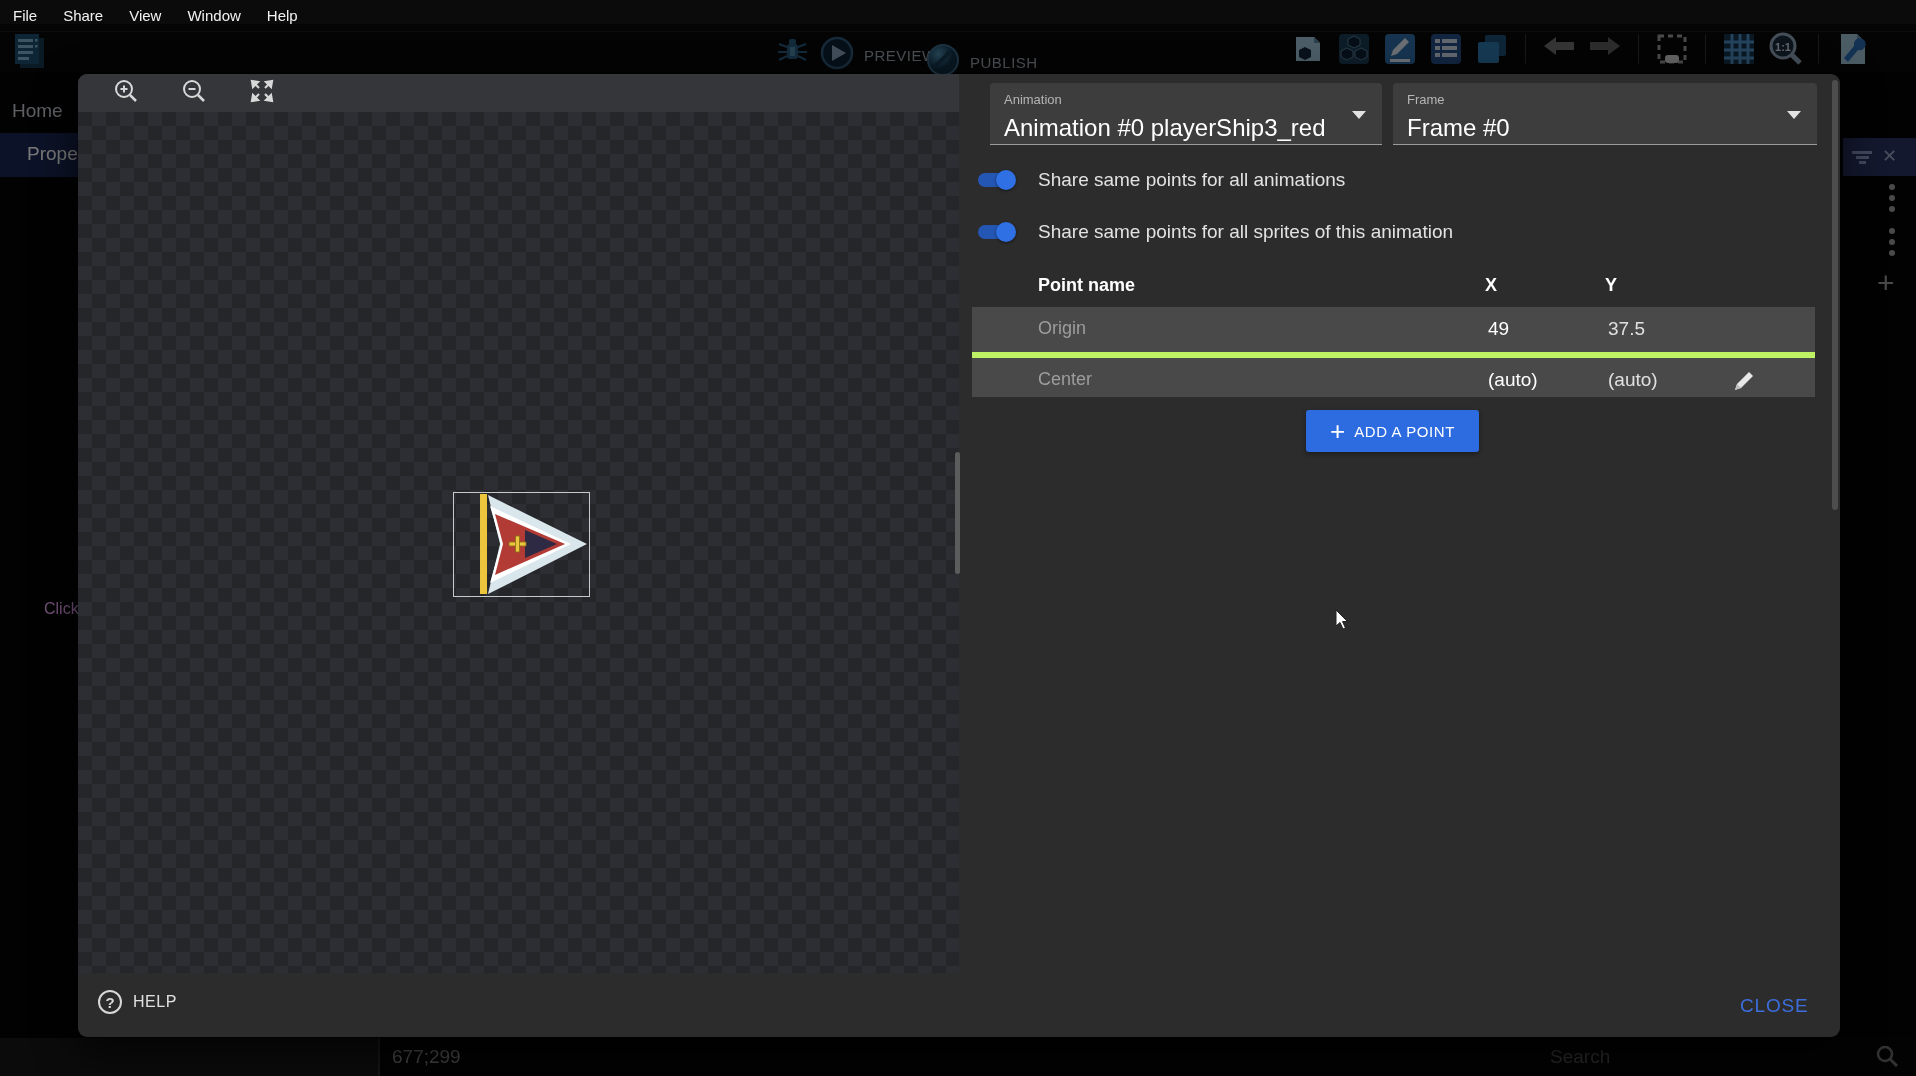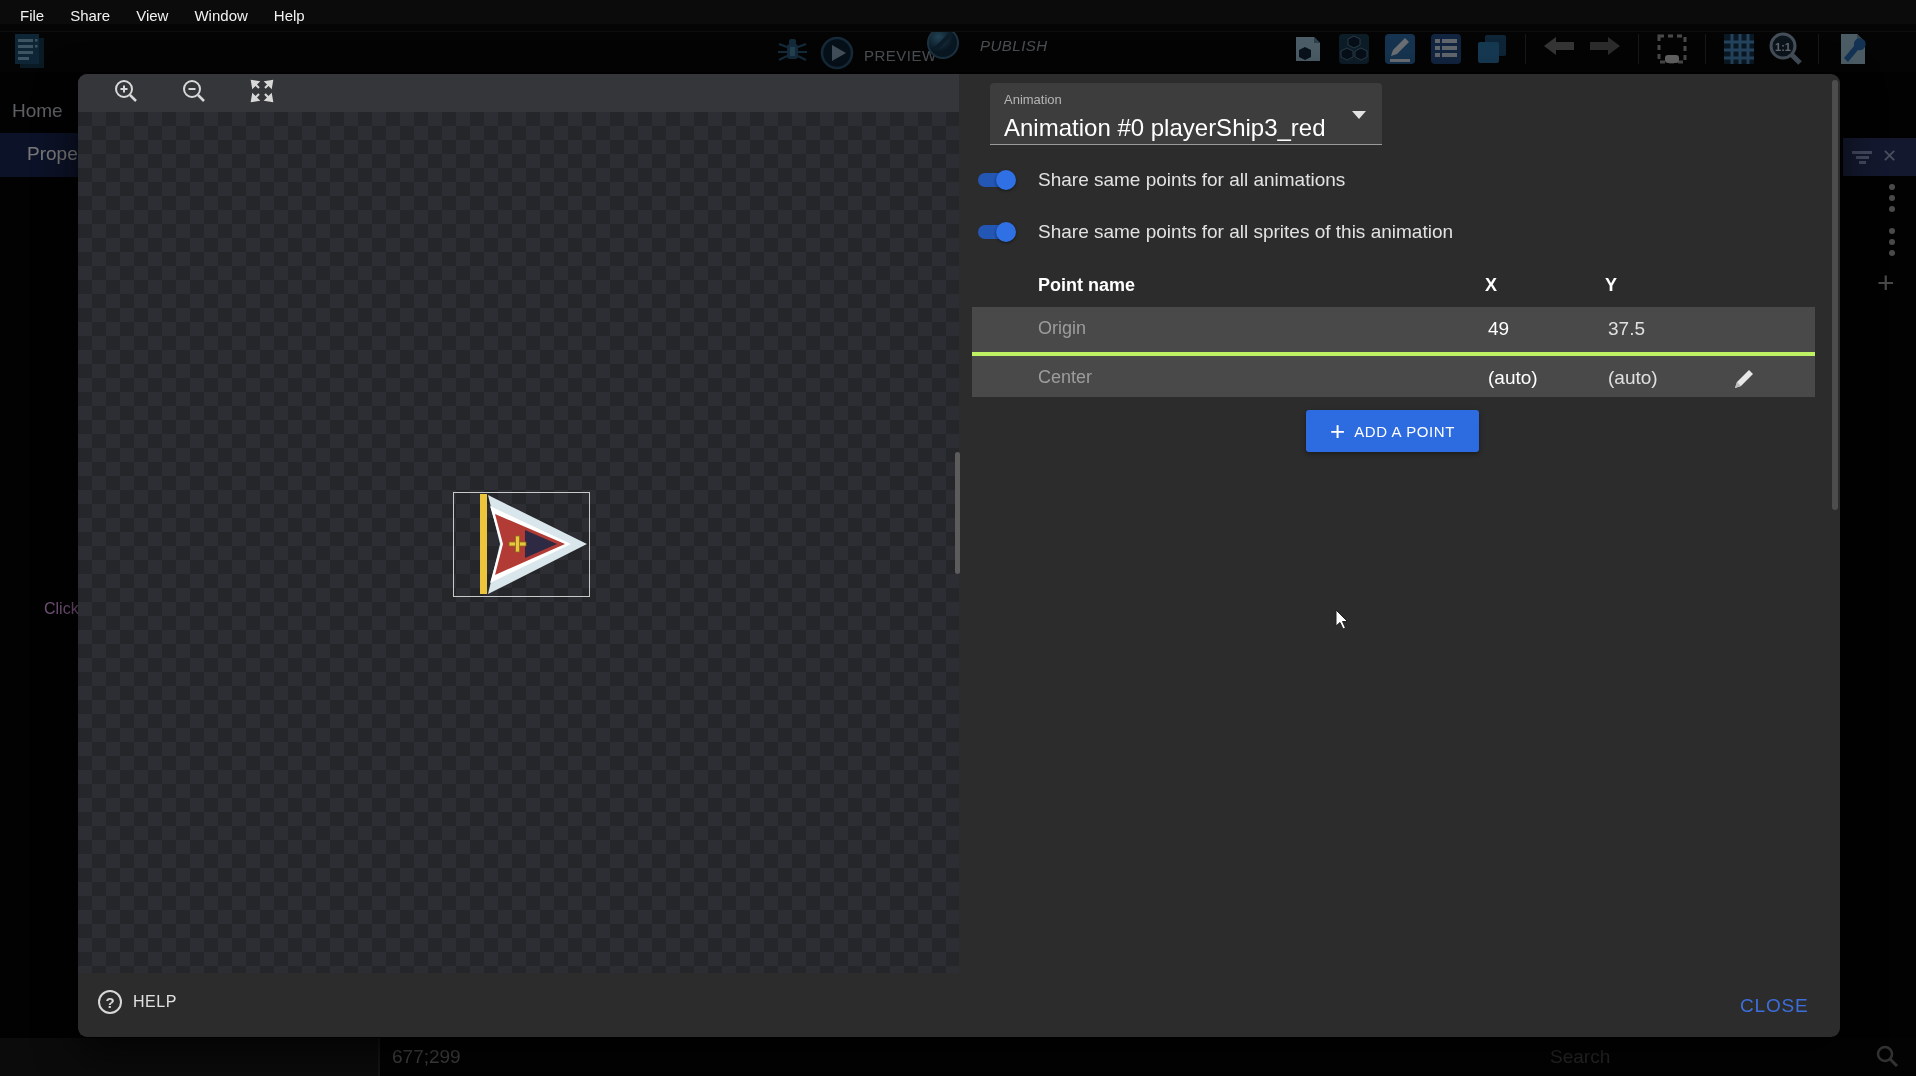--- a/index.html
+++ b/index.html
@@ -5,28 +5,28 @@
   * { margin:0; padding:0; box-sizing:border-box; }
   html,body { width:1916px; height:1076px; overflow:hidden; background:#050505;
               font-family:"Liberation Sans", sans-serif; }
   .abs { position:absolute; }
 
   
   #app { position:absolute; inset:0; }
 
   #menubar { position:absolute; left:0; top:0; width:1916px; height:32px;
              background:#0b0b0b; border-bottom:1px solid #1c1c1c; display:flex;
-             align-items:center; z-index:30;padding-left:7px; }
+             align-items:center; z-index:30; }
   .menu-item { color:#f2f2f2; font-size:15px; padding:0 13px; line-height:24px; }
 
   #toolbar { position:absolute; left:0; top:24px; width:1916px; height:48px; background:#0a0a0a; }
   #project-icon { left:12px; top:8px; }
   #debug-icon { left:777px; top:14px; }
   #preview-btn { left:820px; top:12px; display:flex; align-items:center; gap:10px; }
-  #publish-btn { left:926px; top:2px; display:flex; align-items:center; gap:20px;font-style:italic; }
+  #publish-btn { left:926px; top:19px; display:flex; align-items:center; gap:10px; }
   .tb-label { color:#9aa4ae; font-size:15px; letter-spacing:0.5px; }
 
   #toolbar-right { left:1290px; top:7px; display:flex; align-items:center; gap:10px; height:36px; }
   .tb-ic { width:36px; height:34px; display:flex; align-items:center; justify-content:center; }
   .tb-sep { width:1px; height:30px; background:#333; margin:0 5px; }
 
   #tab-home { left:12px; top:100px; color:#c2c6ce; font-size:19px; }
   #tab-properties { left:0; top:133px; width:195px; height:44px; background:#1b2752; }
   #tab-properties span { position:absolute; left:27px; top:10px; color:#fafafa; font-size:19px; }
 
@@ -85,21 +85,21 @@
   .switch .track { position:absolute; left:0; top:0; width:34px; height:14px;
                    border-radius:7px; background:#2456b4; }
   .switch .thumb { position:absolute; right:-4px; top:-3px; width:20px; height:20px;
                    border-radius:50%; background:#2f71e4; box-shadow:0 1px 3px rgba(0,0,0,0.5); }
   .toggle-label { color:#e2e2e2; font-size:19px; }
 
   .th { position:absolute; color:#ffffff; font-size:18px; font-weight:bold; }
   #th-name { left:960px; top:201px; } #th-x { left:1407px; top:201px; } #th-y { left:1527px; top:201px; }
 
   .pt-row { position:absolute; left:894px; width:843px; height:45px; background:#494949; }
-  #row-origin { top:233px; } #row-center { top:278px; border-top:4px solid #bef264; }
+  #row-origin { top:233px; } #row-center { top:278px; border-top:6px solid #bef264; }
   .pt-name { position:absolute; left:66px; top:11px; color:#9d9d9d; font-size:18px; }
   .pt-x { position:absolute; left:516px; top:11px; color:#ffffff; font-size:19px;text-align:center; }
   .pt-y { position:absolute; left:636px; top:11px; color:#e0e0e0; font-size:19px; }
   #pencil-btn { position:absolute; left:760px; top:9px; width:26px; height:26px; }
 
   #add-point-btn { left:1228px; top:336px; width:173px; height:42px; background:#2d6be0;
                    border-radius:3px; display:flex; align-items:center; justify-content:center;
                    gap:9px; color:#fff; box-shadow:0 2px 5px rgba(0,0,0,0.4); }
   #add-point-btn .plus { font-size:26px; font-weight:400; line-height:22px; }
   #add-point-btn .lbl { font-size:15px; letter-spacing:0.6px; }
@@ -365,20 +365,25 @@
   </div>
 
   <div class="abs" id="canvas-scrollthumb"></div>
   <div class="abs" id="panel-scrollthumb"></div>
 
   <div class="select-box" id="animation-select">
     <span class="select-label">Animation</span>
     <span class="select-value">Animation #0 playerShip3_red</span>
     <span class="select-caret"></span>
   </div>
+  <div class="select-box" id="frame-select">
+    <span class="select-label">Frame</span>
+    <span class="select-value">Frame #0</span>
+    <span class="select-caret"></span>
+  </div>
 
   <div class="toggle-row" id="toggle-row-1">
     <span class="switch">
       <span class="track"></span>
         <span class="thumb"></span>
     </span>
     <span class="toggle-label">Share same points for all animations</span>
   </div>
   <div class="toggle-row" id="toggle-row-2">
     <span class="switch">

